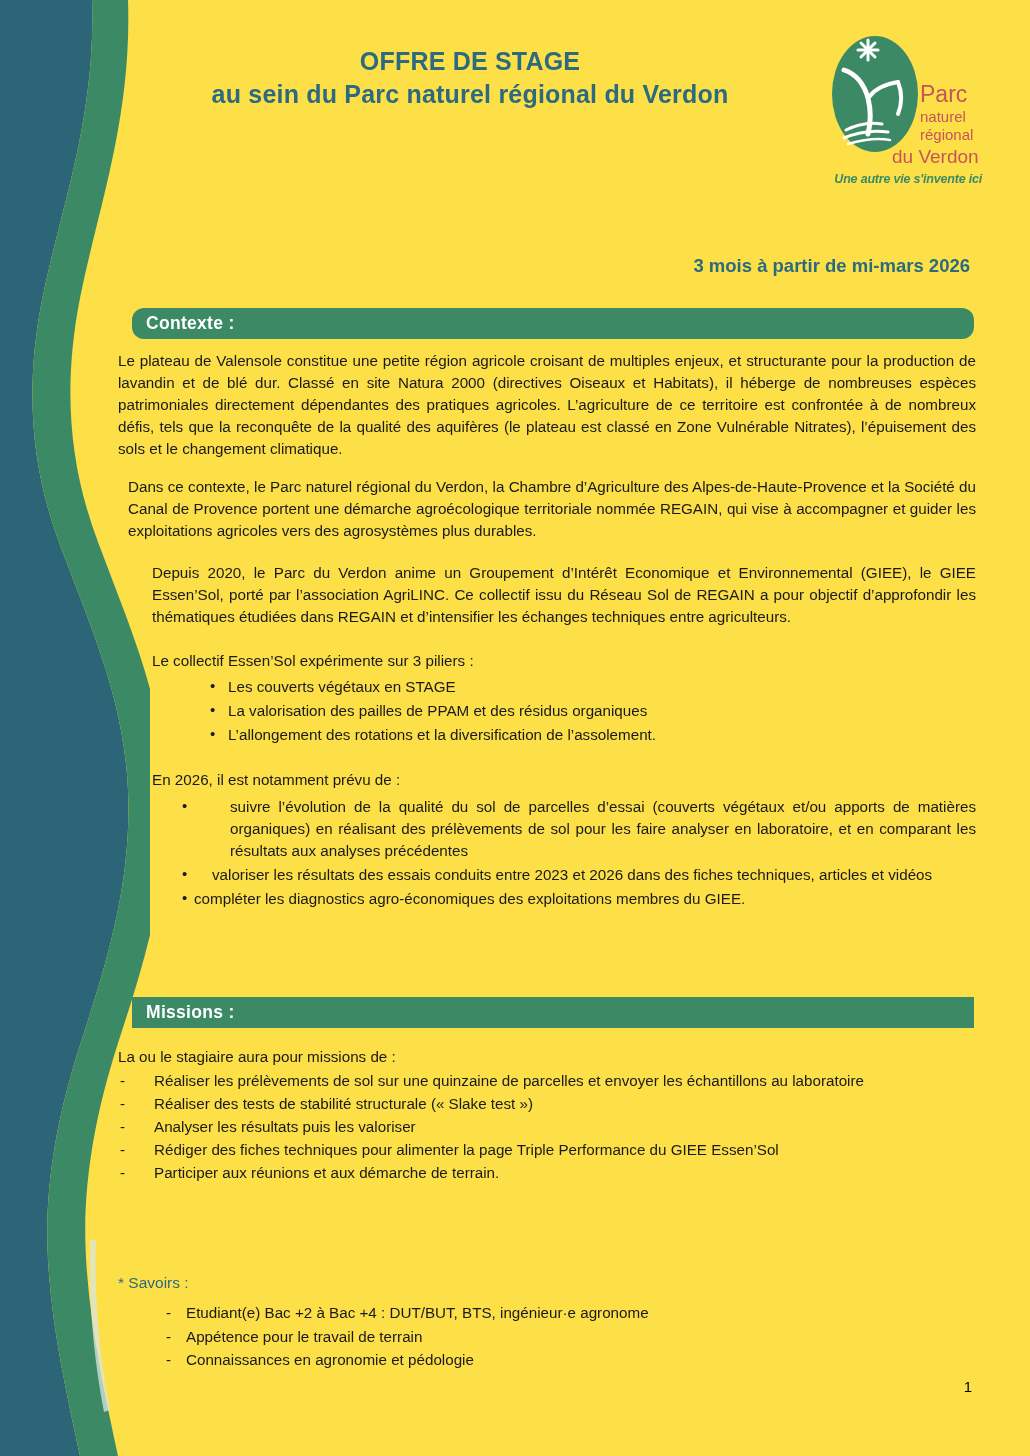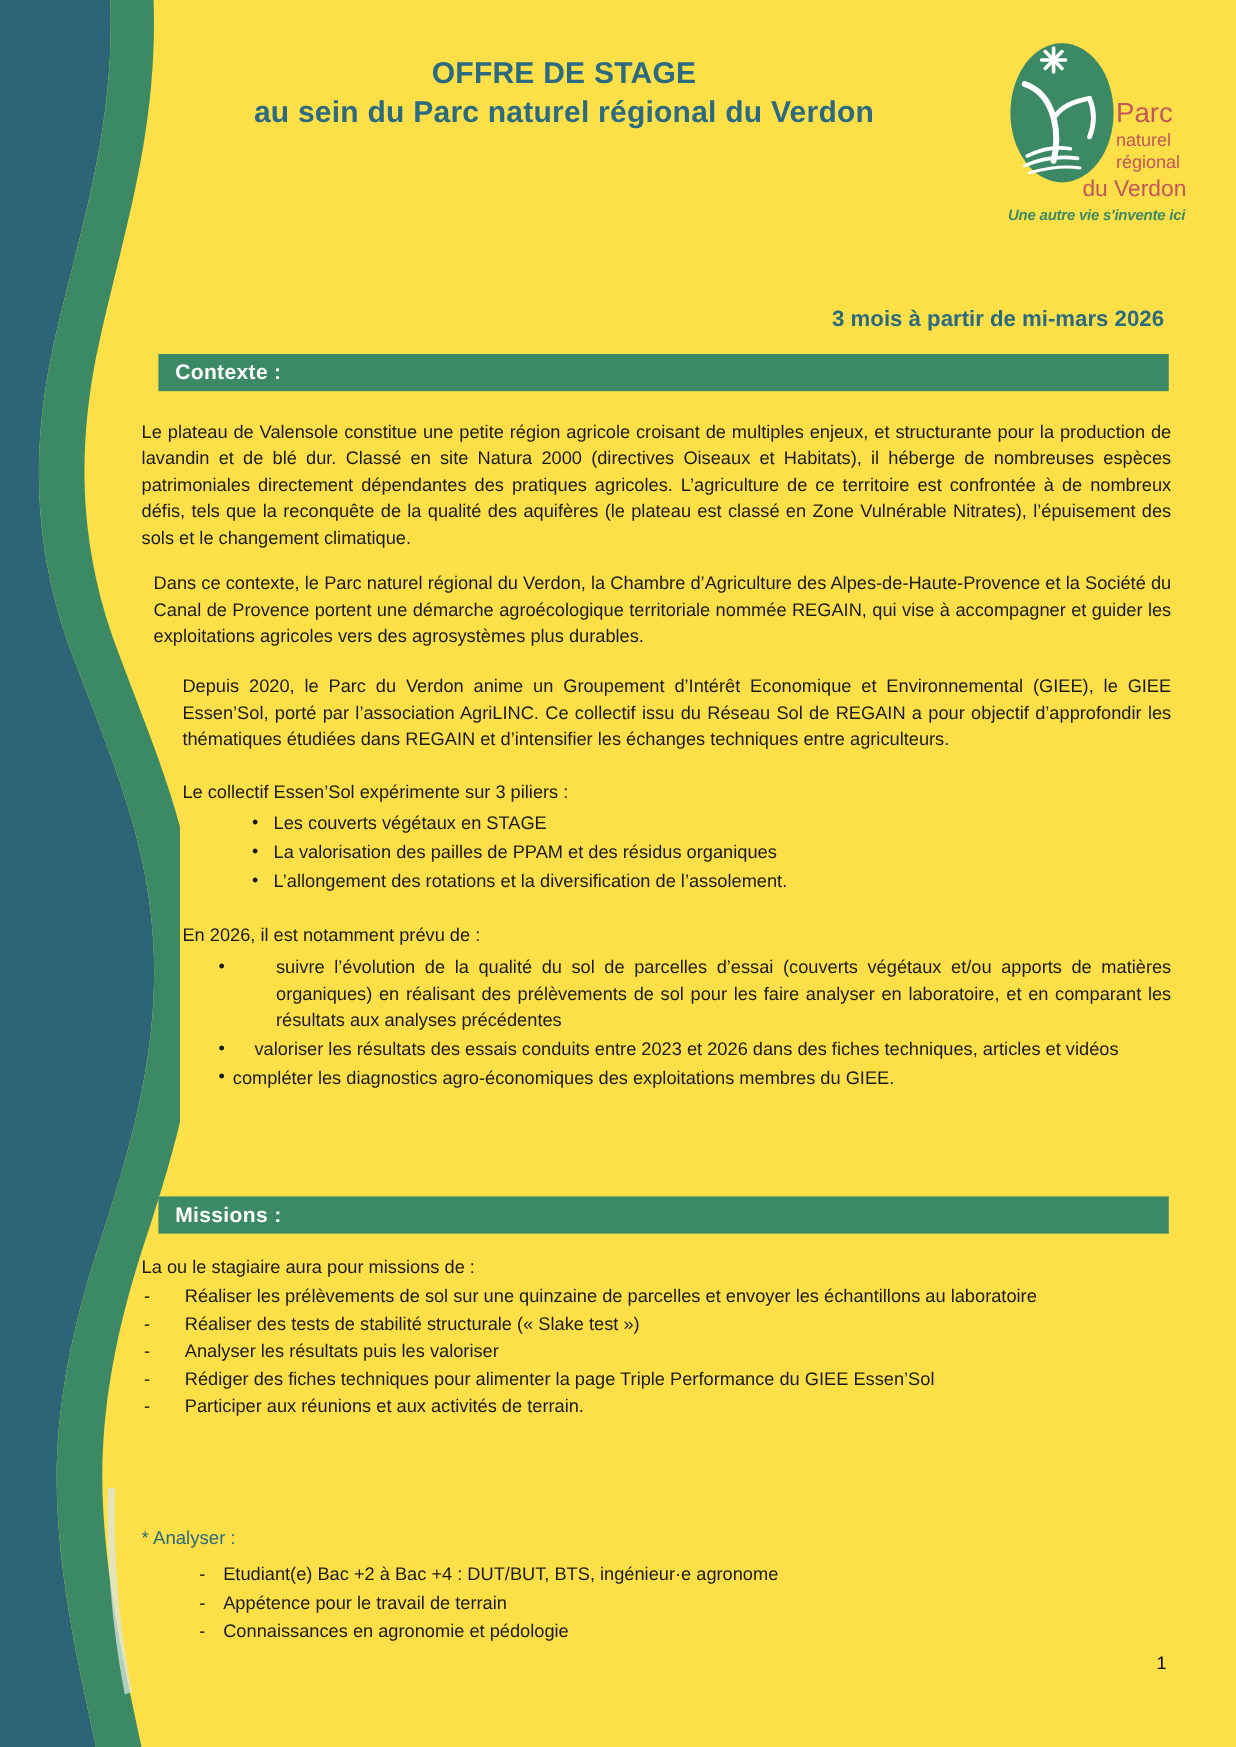--- a/index.html
+++ b/index.html
@@ -51,25 +51,25 @@
     color: #2C6A80;
     font-size: 18.5px;
     font-weight: bold;
     text-align: center;
     line-height: 1.42;
     margin: 42px 18px 0 18px;
   }
 
   .logo-wrap {
     position: absolute;
-    right: 38px;
+    right: 48px;
     top: 26px;
     width: 152px;
     z-index: 2;
-    text-align: left;
+    text-align: right;
   }
   .logo-svg-row {
     position: relative;
     height: 160px;
   }
   .logo-tagline {
     color: #3C8A65;
     font-size: 12.5px;
     font-weight: bold;
     font-style: italic;
@@ -258,21 +258,21 @@
         <text x="90" y="96" font-family="'Liberation Sans', sans-serif" font-size="15" fill="#C4565B">naturel</text>
         <text x="90" y="114" font-family="'Liberation Sans', sans-serif" font-size="15" fill="#C4565B">régional</text>
         <text x="62" y="137" font-family="'Liberation Sans', sans-serif" font-size="19" fill="#C4565B">du Verdon</text>
       </svg>
     </div>
     <div class="logo-tagline">Une autre vie s'invente ici</div>
   </div>
 
   <div class="duration">3 mois à partir de mi-mars 2026</div>
 
-  <div class="section-bar" style="top:295px;">Contexte :</div>
+  <div class="section-bar" style="top:308px;border-radius:12px;">Contexte :</div>
 
   <div class="content" style="left:118px; top:350px; width:858px;">
     <p class="para just">Le plateau de Valensole constitue une petite région agricole croisant de multiples enjeux, et structurante pour la production de lavandin et de blé dur. Classé en site Natura 2000 (directives Oiseaux et Habitats), il héberge de nombreuses espèces patrimoniales directement dépendantes des pratiques agricoles. L’agriculture de ce territoire est confrontée à de nombreux défis, tels que la reconquête de la qualité des aquifères (le plateau est classé en Zone Vulnérable Nitrates), l’épuisement des sols et le changement climatique.</p>
     <p class="para just indent1" style="margin-top:16px;">Dans ce contexte, le Parc naturel régional du Verdon, la Chambre d’Agriculture des Alpes-de-Haute-Provence et la Société du Canal de Provence portent une démarche agroécologique territoriale nommée REGAIN, qui vise à accompagner et guider les exploitations agricoles vers des agrosystèmes plus durables.</p>
     <p class="para just indent2" style="margin-top:20px;">Depuis 2020, le Parc du Verdon anime un Groupement d’Intérêt Economique et Environnemental (GIEE), le GIEE Essen’Sol, porté par l’association AgriLINC. Ce collectif issu du Réseau Sol de REGAIN a pour objectif d’approfondir les thématiques étudiées dans REGAIN et d’intensifier les échanges techniques entre agriculteurs.</p>
 
     <p class="para indent2" style="margin-top:22px; margin-bottom:4px;">Le collectif Essen’Sol expérimente sur 3 piliers :</p>
     <ul class="disc" style="margin-left:86px;">
       <li>Les couverts végétaux en STAGE</li>
       <li>La valorisation des pailles de PPAM et des résidus organiques</li>
@@ -289,27 +289,27 @@
 
   <div class="section-bar" style="top:997px;">Missions :</div>
 
   <div class="content" style="left:118px; top:1046px; width:858px;">
     <p class="para" style="margin-bottom:2px;">La ou le stagiaire aura pour missions de :</p>
     <ul class="dash">
       <li>Réaliser les prélèvements de sol sur une quinzaine de parcelles et envoyer les échantillons au laboratoire</li>
       <li>Réaliser des tests de stabilité structurale (« Slake test »)</li>
       <li>Analyser les résultats puis les valoriser</li>
       <li>Rédiger des fiches techniques pour alimenter la page Triple Performance du GIEE Essen’Sol</li>
-      <li>Participer aux réunions et aux activités de terrain.</li>
+      <li>Participer aux réunions et aux démarche de terrain.</li>
     </ul>
   </div>
 
 
   <div class="content" style="left:118px; top:1272px; width:858px;">
-    <p class="savoirs-head">* Analyser :</p>
+    <p class="savoirs-head">* Savoirs :</p>
     <ul class="dash sm" style="margin-left:42px;">
       <li>Etudiant(e) Bac +2 à Bac +4 : DUT/BUT, BTS, ingénieur·e agronome</li>
       <li>Appétence pour le travail de terrain</li>
       <li>Connaissances en agronomie et pédologie</li>
     </ul>
   </div>
 
   <div class="page-number">1</div>
 
 </div>

